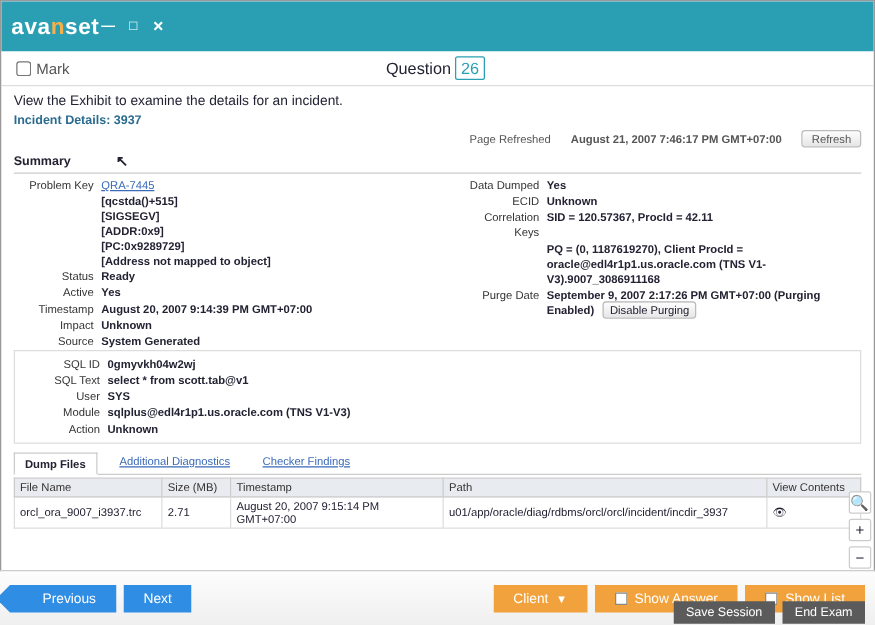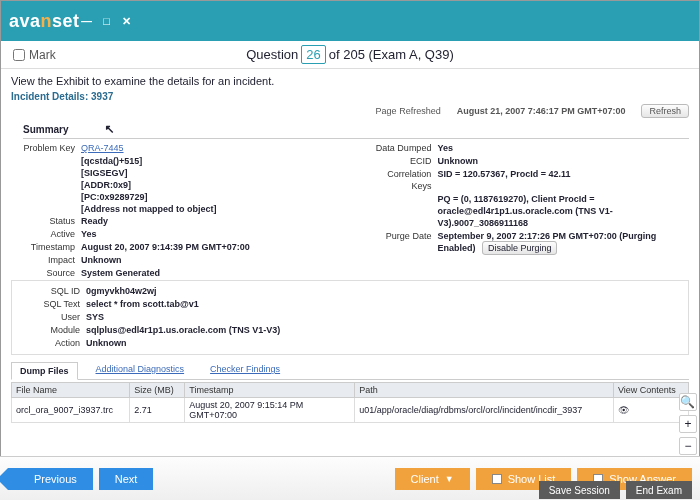--- a/index.html
+++ b/index.html
@@ -12,21 +12,21 @@
 .winbtns span { width:14px; height:14px; display:flex; align-items:center; justify-content:center; cursor:pointer; font-size:11px; font-weight:bold; }
 .qhdr { height:28px; display:flex; align-items:center; justify-content:center; font-size:13px; border-bottom:1px solid #ddd; position:relative; }
 .mark-wrap { position:absolute; left:12px; display:flex; align-items:center; gap:4px; font-size:12px; color:#555;justify-content:space-between; }
 .mark-wrap input { width:12px; height:12px; }
 .qnum-box { border:1px solid #2a9fb4; border-radius:2px; padding:1px 4px; margin:0 3px; color:#2a9fb4; }
 .content { height:388px; padding:6px 10px 0 10px; position:relative; overflow:hidden; }
 .instr { font-size:11px; margin-bottom:4px; }
 .panel-title { color:#2a6b8f; font-weight:bold; font-size:10px; margin-bottom:2px; }
 .refresh-row { text-align:left; font-size:9px; color:#555; margin-bottom:4px; display:flex; justify-content:flex-end; align-items:center; gap:16px; }
 .refresh-btn { border:1px solid #bbb; background:linear-gradient(#fdfdfd,#e6e6e6); border-radius:3px; padding:1px 7px; font-size:9px; cursor:pointer; }
-.summary-hdr { font-weight:bold; font-size:10px; margin:4px 0 3px 12px; border-bottom:1px solid #ccc; padding-bottom:2px; display:flex; align-items:center; gap:6px; }
+.summary-hdr { font-weight:bold; font-size:10px; margin:4px 0 3px 0; border-bottom:1px solid #ccc; padding-bottom:2px; display:flex; align-items:center; gap:6px; }
 .cursor { font-size:12px; margin-left:30px; }
 .two-col { display:flex; gap:8px; }
 .lcol { width:52%; }
 .rcol { width:48%; position:relative; }
 .kv { display:flex; margin-bottom:1px; line-height:12px; }
 .kv .k { width:70px; text-align:right; padding-right:6px; color:#333; font-size:9px; }
 .kv .v { flex:1; font-size:9px; }
 .kv .v.bold { font-weight:bold; }
 .link { color:#3a6ab9; text-decoration:underline; cursor:pointer; }
 .sublist { margin-left:70px; font-size:9px; line-height:12px; }
@@ -70,21 +70,20 @@
   </div>
 </div>
 
 <div class="qhdr">
   <div class="mark-wrap">
     <input type="checkbox" style="">
     <span>Mark</span>
   </div>
   <span>Question </span>
   <span class="qnum-box">26</span>
-  <span> of 205 (Exam A, Q39)</span>
 </div>
 
 <div class="content">
   <div class="instr">View the Exhibit to examine the details for an incident.</div>
   <div class="panel-title">Incident Details: 3937</div>
   <div class="refresh-row">
     <span>Page Refreshed</span>
     <b>August 21, 2007 7:46:17 PM GMT+07:00</b>
     <span class="refresh-btn">Refresh</span>
   </div>
@@ -210,25 +209,25 @@
 <div class="footer">
   <div class="btn prev">Previous</div>
   <div class="btn blue">Next</div>
   <div class="spacer"></div>
   <div class="btn orange">
       <span>Client</span>
       <span class="drop">▼</span>
     </div>
   <div class="btn orange">
       <span class="chk-sm"></span>
-      <span>Show List</span>
+      <span>Show Answer</span>
     </div>
   <div class="btn orange">
       <span class="chk-sm"></span>
-      <span>Show Answer</span>
+      <span>Show List</span>
     </div>
   <div style="position:absolute; right:8px; bottom:-1px; display:flex; gap:6px; transform:translateY(-25px);">
   </div>
   <div style="position:absolute; right:8px; top:24px; display:flex; gap:6px;">
     <div class="btn grey" style="height:18px;font-size:10px;padding:0 10px">Save Session</div>
     <div class="btn grey" style="height:18px;font-size:10px;padding:0 10px">End Exam</div>
   </div>
 </div>
 
 </body></html>

